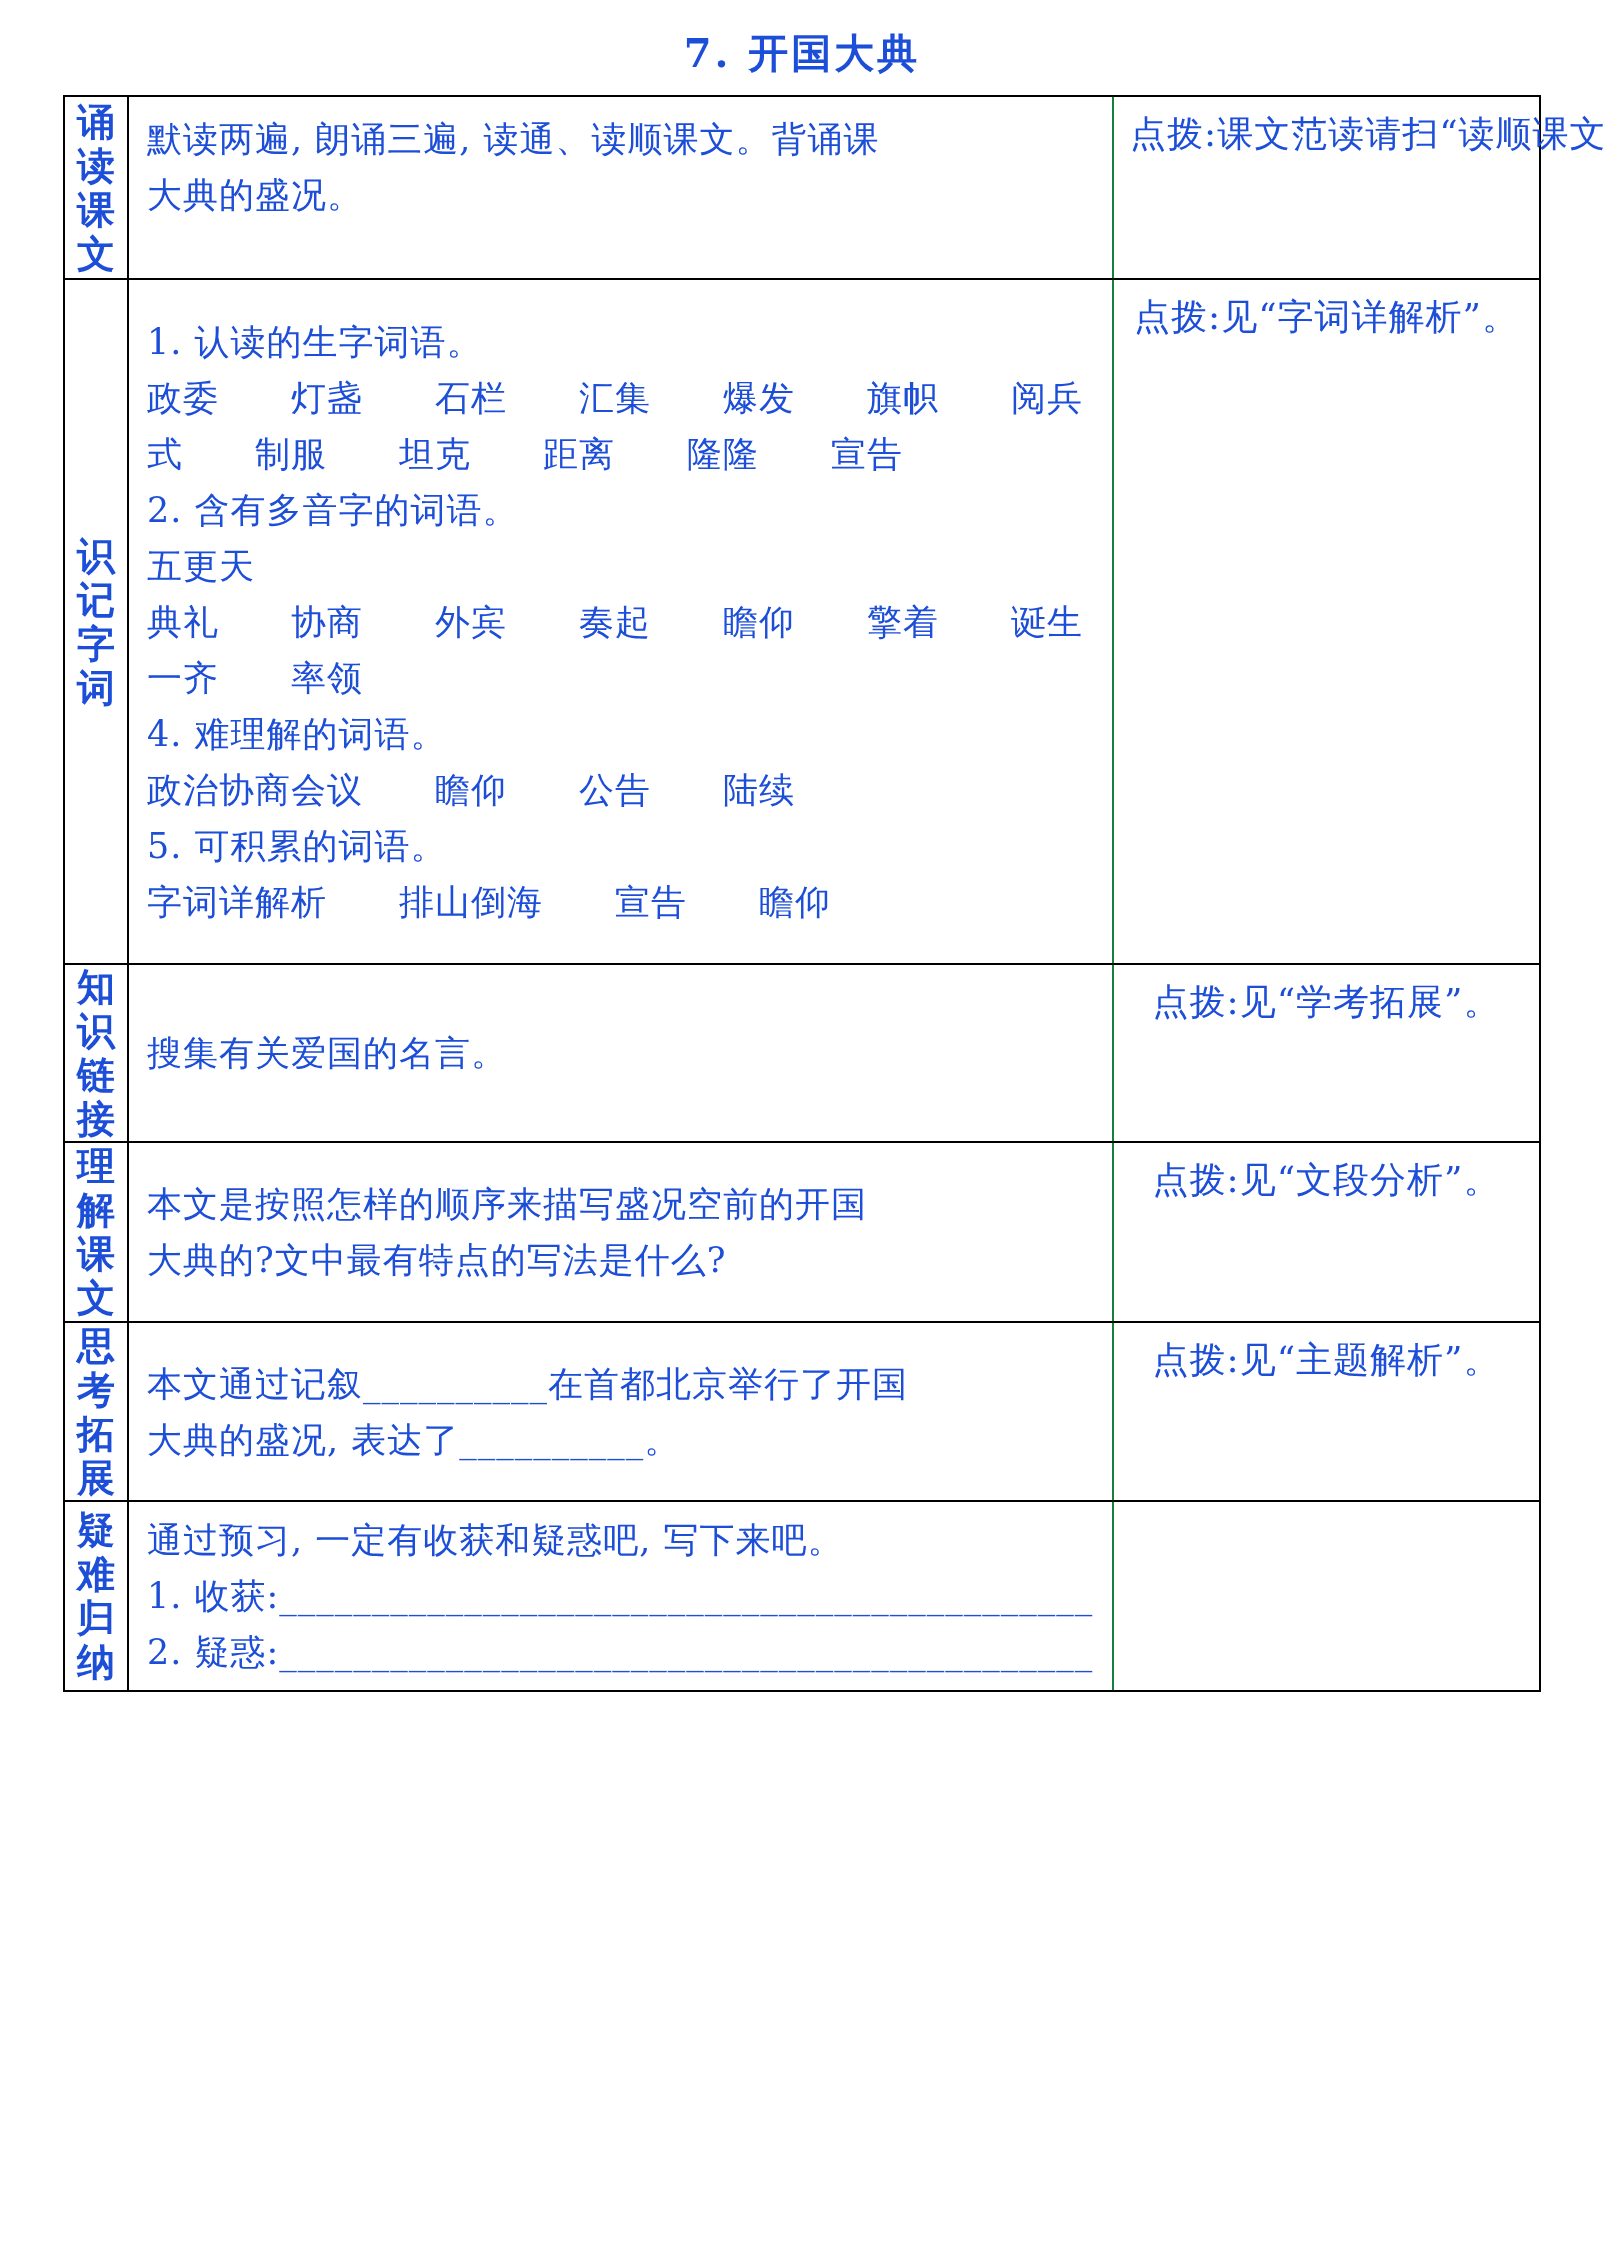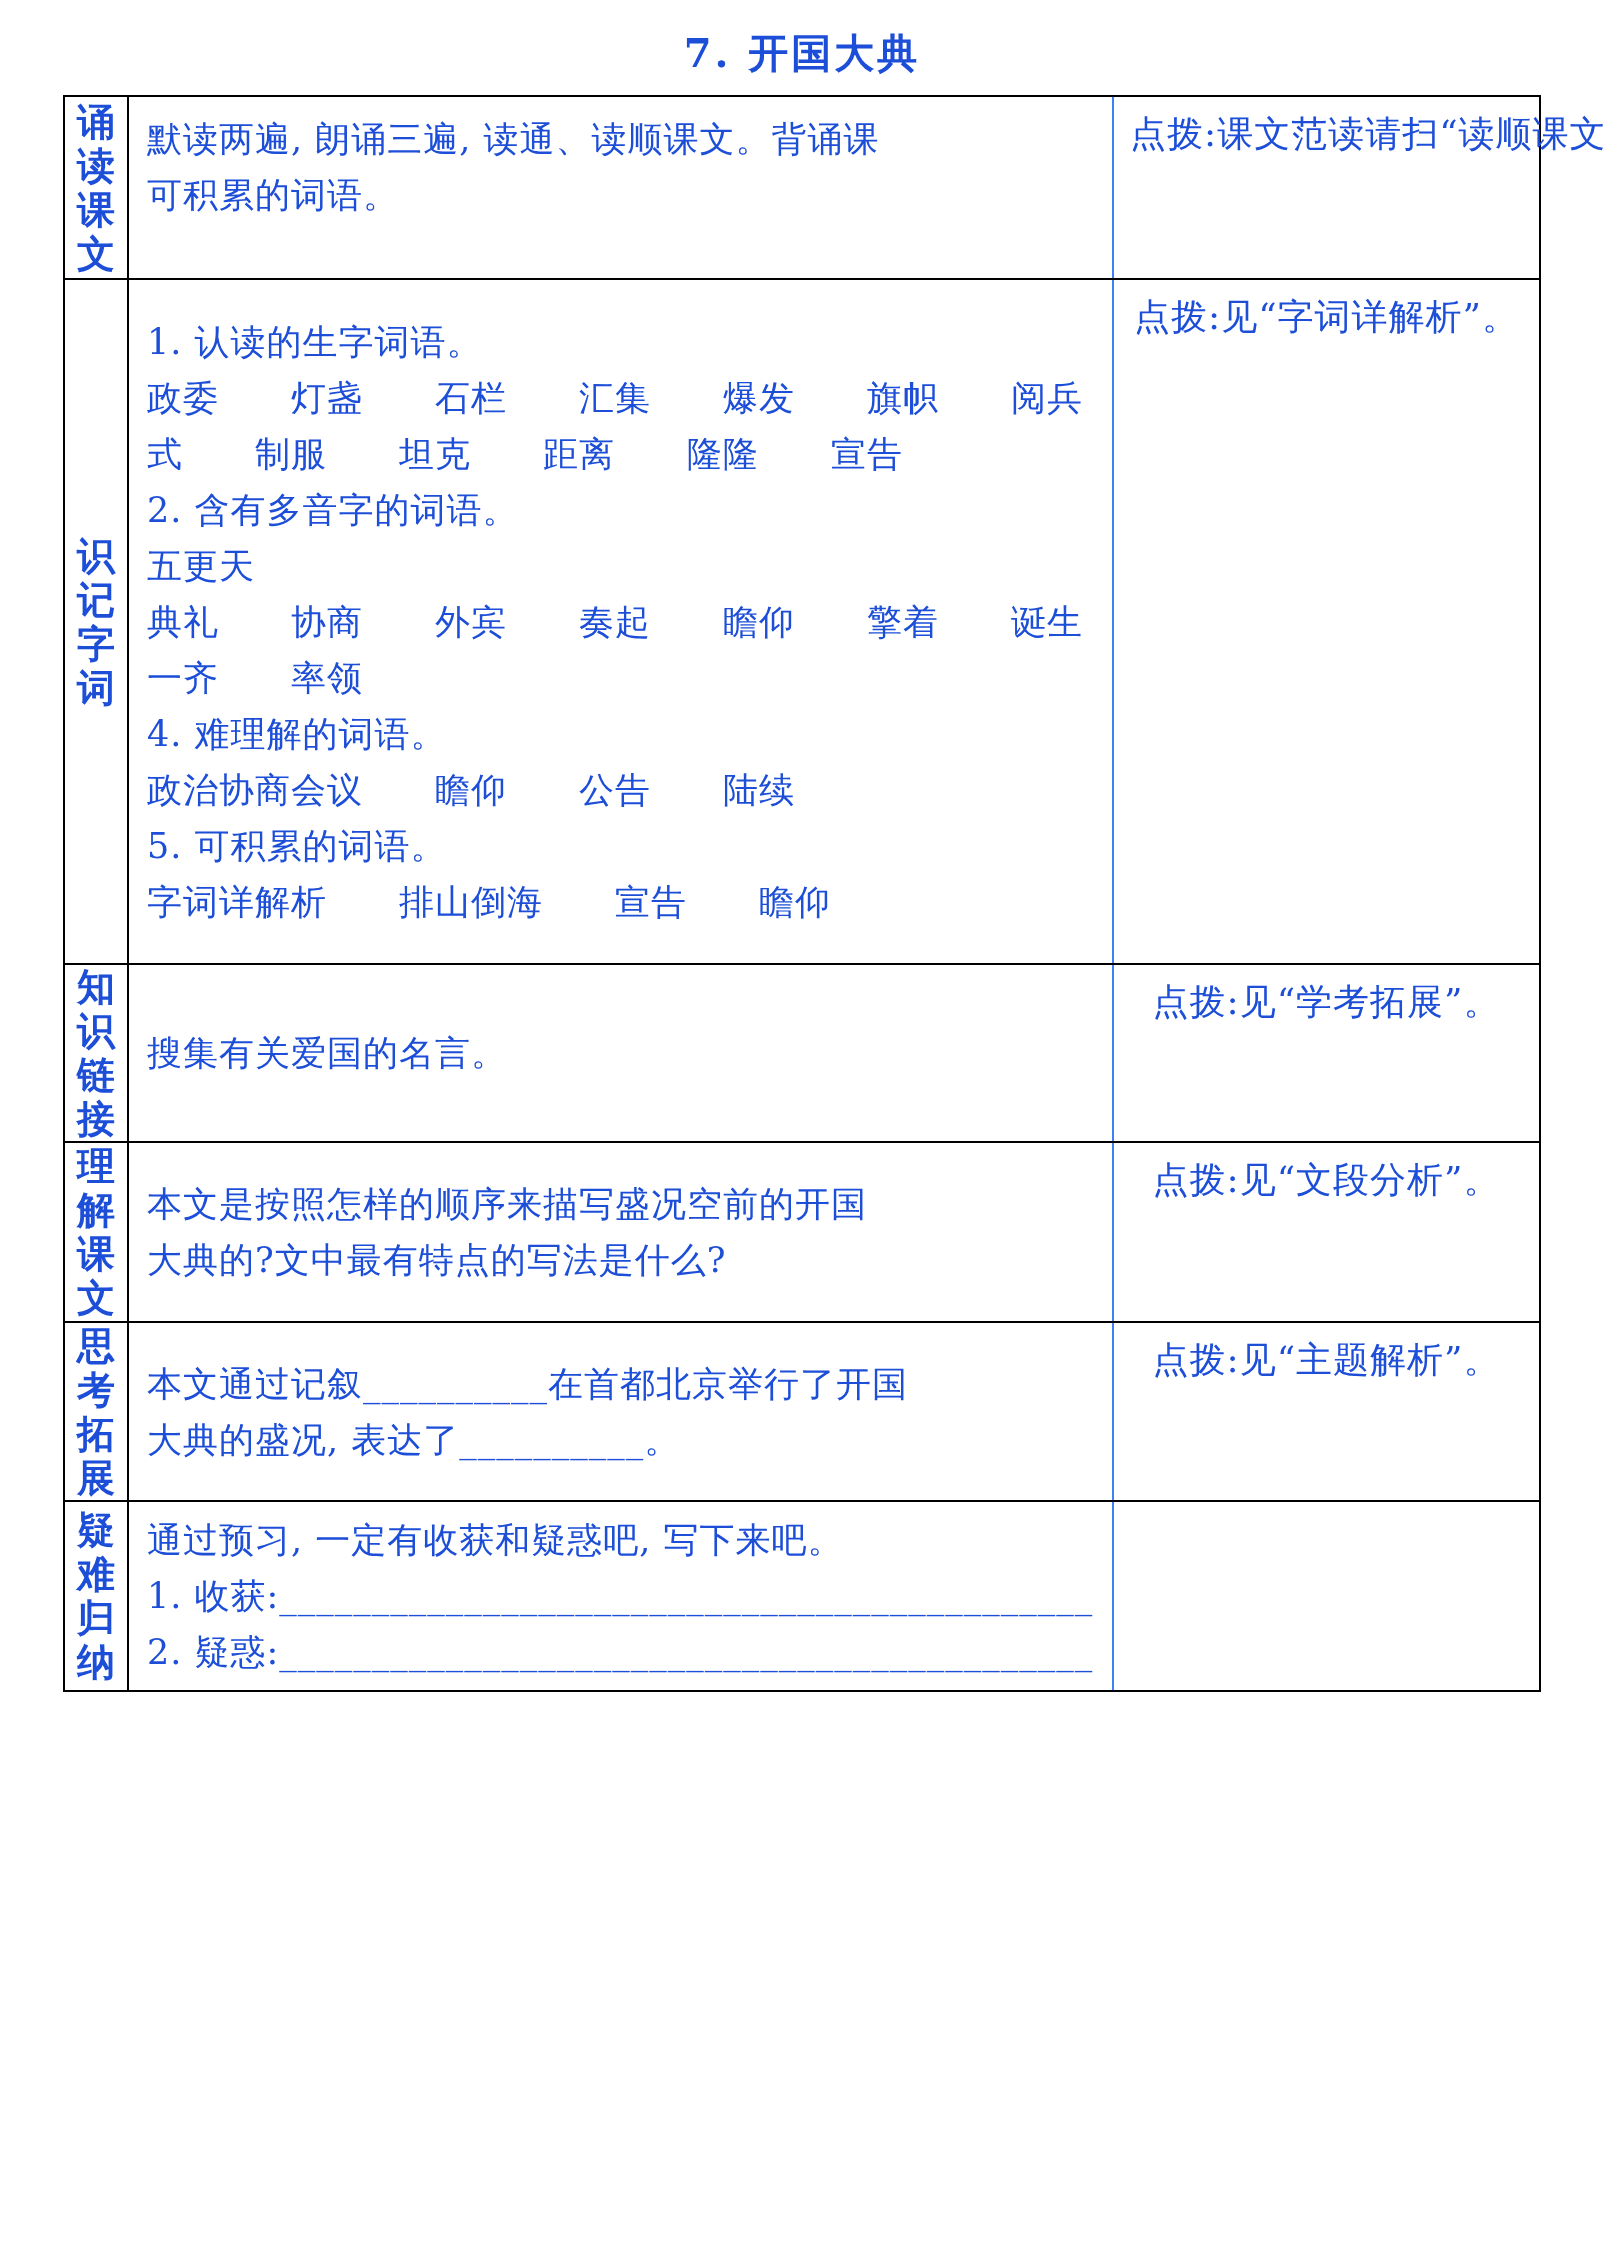--- a/index.html
+++ b/index.html
@@ -44,21 +44,21 @@
     display:flex; align-items:center; justify-content:center;
     font-family:"Liberation Sans","DejaVu Sans",sans-serif;
     font-weight:bold;
     font-size:38px;
     line-height:44px;
     text-align:center;
   }
   .cell-header .vlabel { white-space:pre-line; }
   .cell-content {
     width:985px; flex:0 0 985px;
-    border-right:2px solid #3b82f6;
+    border-right:2px solid #15803d;
     padding:10px 18px;
     display:flex; flex-direction:column; justify-content:center;
   }
   .row:nth-child(1) .cell-content { justify-content:flex-start; padding-top:14px; }
   .cell-tip {
     flex:1 1 auto;
     padding:8px 16px;
     display:flex; flex-direction:row; justify-content:center;
   }
   .content-line {
@@ -85,21 +85,21 @@
   <div class="study-table" id="study-table">
       <div class="row">
         <div class="cell cell-header">
           <div class="vlabel">诵
 读
 课
 文</div>
         </div>
         <div class="cell cell-content">
           <div class="content-line">默读两遍, 朗诵三遍, 读通、读顺课文。背诵课</div>
-          <div class="content-line">可积累的词语。</div>
+          <div class="content-line">大典的盛况。</div>
         </div>
         <div class="cell cell-tip">
           <div class="tip-line">点拨:课文范读请扫</div>
           <div class="tip-line">“读顺课文”栏目内</div>
         </div>
       </div>
       <div class="row">
         <div class="cell cell-header">
           <div class="vlabel">识
 记

